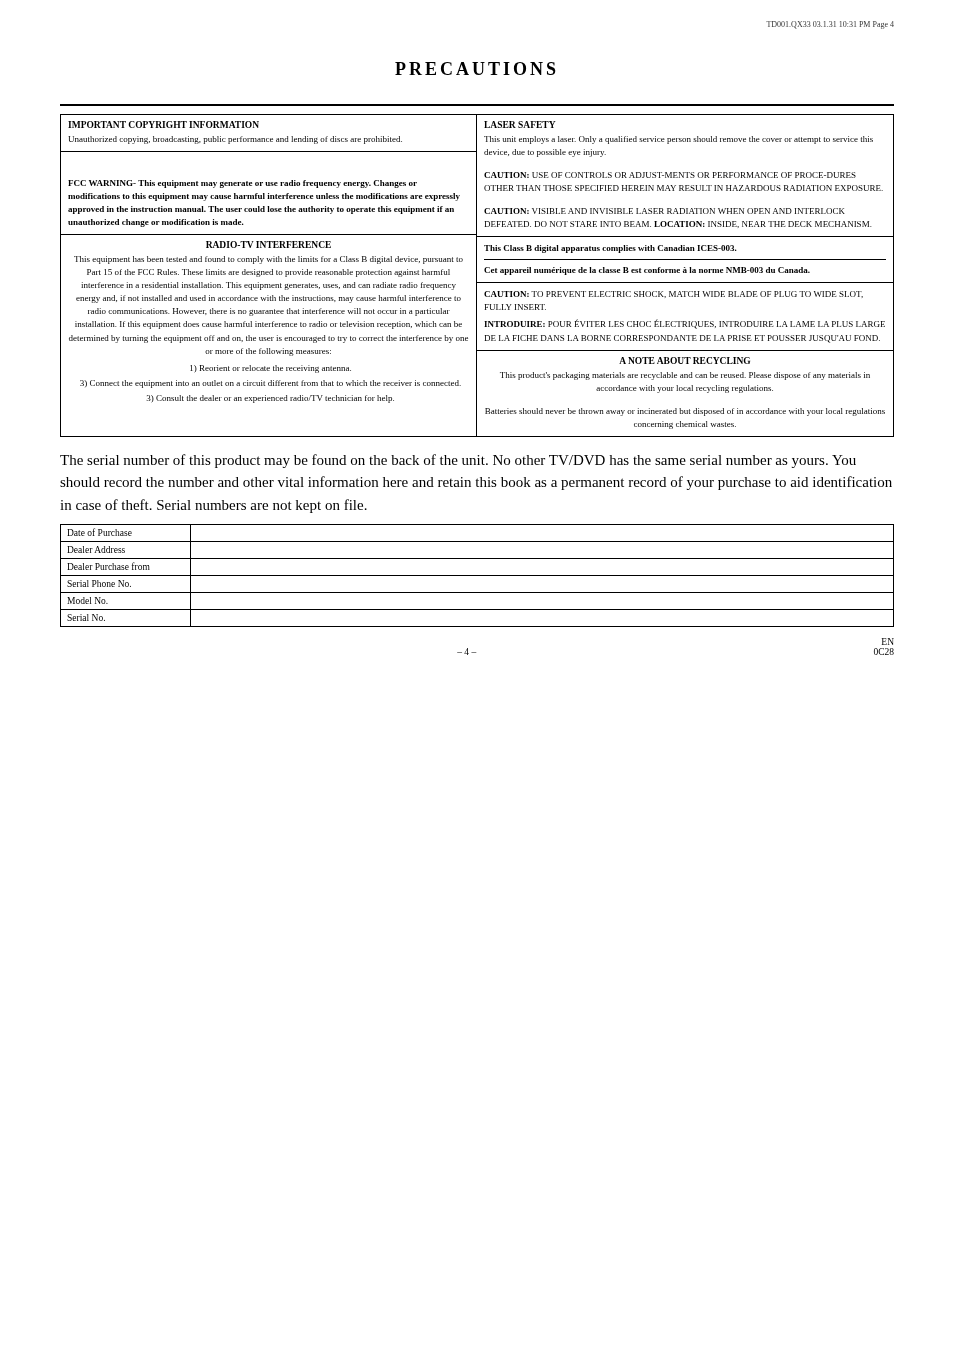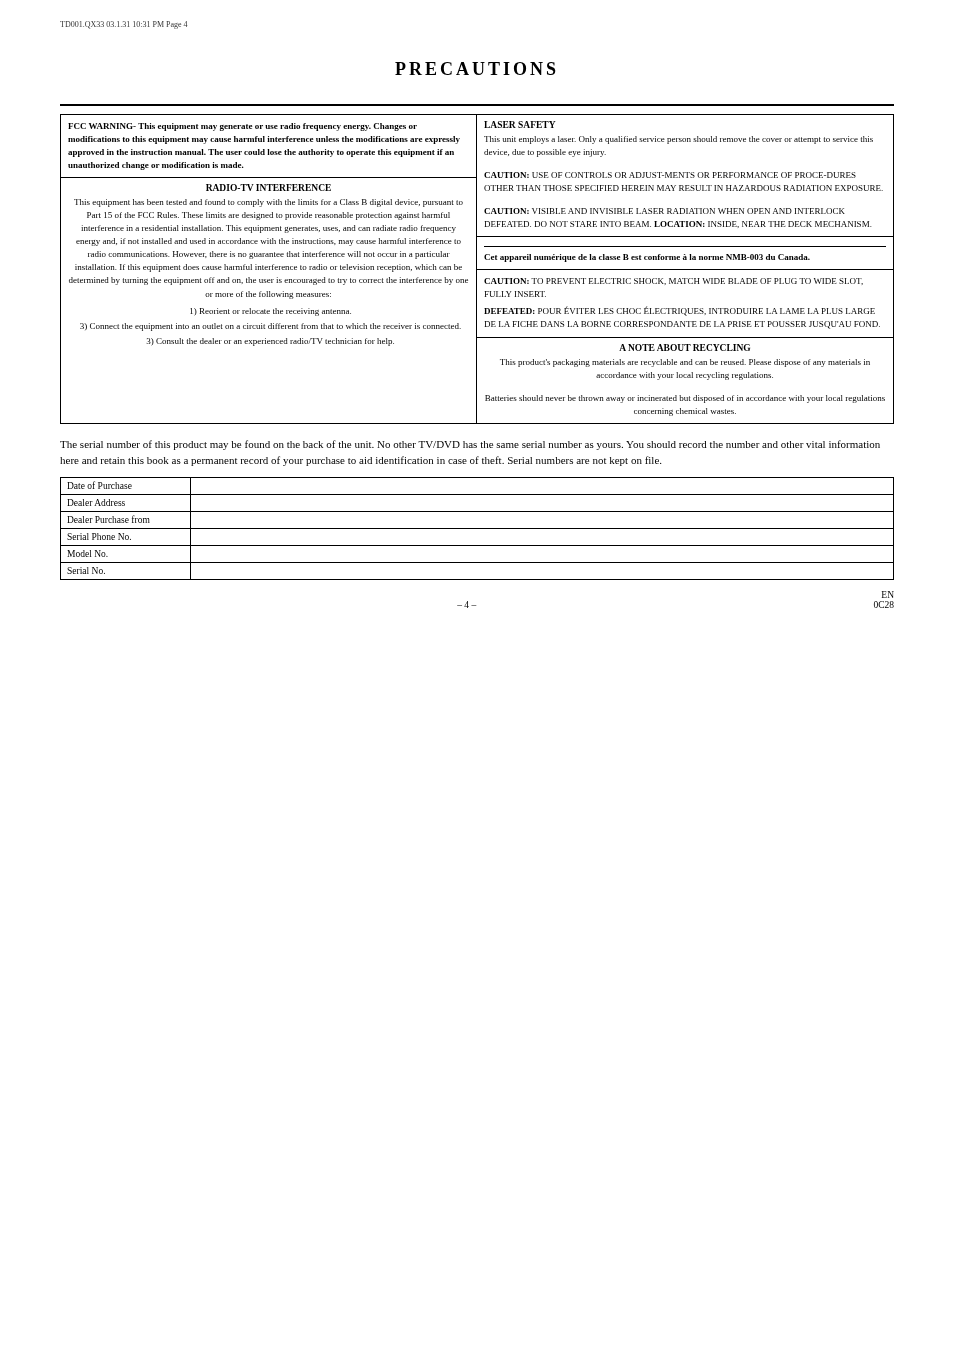--- a/index.html
+++ b/index.html
@@ -16,21 +16,21 @@
       width: 954px;
       min-height: 1349px;
       padding: 20px 60px;
     }
 
     .page-header {
       font-size: 8px;
       color: #333;
       margin-bottom: 30px;
       display: flex;
-      justify-content: flex-start;
+      justify-content: flex-end;
     }
 
     .page-title {
       text-align: center;
       font-size: 18px;
       font-weight: bold;
       letter-spacing: 3px;
       margin-bottom: 24px;
     }
 
@@ -94,21 +94,21 @@
     }
 
     .sub-divider {
       border: none;
       border-top: 1px solid #000;
       margin: 4px 0;
     }
 
     
     .summary-text {
-      font-size: 11px;
+      font-size: 15px;
       line-height: 1.5;
       margin: 12px 0 8px 0;
     }
 
     
     .record-table {
       width: 100%;
       border-collapse: collapse;
       font-size: 9.5px;
       padding-left: 35px;
@@ -151,22 +151,26 @@
   <span>TD001.QX33  03.1.31 10:31 PM  Page 4</span>
 </div>
 
 <div class="page-title">PRECAUTIONS</div>
 <hr class="main-divider">
 
 <div class="main-content">
 
   <div class="col-left-main">
 
-
-    <div class="box-section" style="border-bottom:1px solid #000;">
+    <div class="box-section">
+      <div class="box-title">IMPORTANT COPYRIGHT INFORMATION</div>
+      <div class="box-text">Unauthorized copying, broadcasting, public performance and lending of discs are prohibited.</div>
+    </div>
+
+    <div class="box-section" style="border-bottom:1px solid #000;margin-top:20px;">
       <div class="box-text bold">FCC WARNING- This equipment may generate or use radio frequency energy. Changes or modifications to this equipment may cause harmful interference unless the modifications are expressly approved in the instruction manual. The user could lose the authority to operate this equipment if an unauthorized change or modification is made.</div>
     </div>
 
     <div class="box-section" style="border-bottom:none; flex:1; padding-bottom: 10px;">
       <div class="box-title">RADIO-TV INTERFERENCE</div>
       <div class="box-text">
         <span>This equipment has been tested and found to comply with the limits for a Class B digital device, pursuant to Part 15 of the FCC Rules. These limits are designed to provide reasonable protection against harmful interference in a residential installation. This equipment generates, uses, and can radiate radio frequency energy and, if not installed and used in accordance with the instructions, may cause harmful interference to radio communications. However, there is no guarantee that interference will not occur in a particular installation. If this equipment does cause harmful interference to radio or television reception, which can be determined by turning the equipment off and on, the user is encouraged to try to correct the interference by one or more of the following measures:</span>
         <br>
         <ol style="margin-top:4px;">
           <li>1) Reorient or relocate the receiving antenna.</li>
@@ -191,31 +195,32 @@
       <br>
       <div class="box-text">
         <span class="bold">CAUTION:</span>
         <span>VISIBLE AND INVISIBLE LASER RADIATION WHEN OPEN AND INTERLOCK DEFEATED. DO NOT STARE INTO BEAM.</span>
         <span class="bold">LOCATION:</span>
         <span>INSIDE, NEAR THE DECK MECHANISM.</span>
       </div>
     </div>
 
     <div class="box-section">
+      <div class="box-text bold">This Class B digital apparatus complies with Canadian ICES-003.</div>
       <hr class="sub-divider">
       <div class="box-text bold">Cet appareil numérique de la classe B est conforme à la norme NMB-003 du Canada.</div>
     </div>
 
     <div class="box-section">
       <div class="box-text">
         <span class="bold">CAUTION:</span>
         <span>TO PREVENT ELECTRIC SHOCK, MATCH WIDE BLADE OF PLUG TO WIDE SLOT, FULLY INSERT.</span>
       </div>
       <div class="box-text" style="margin-top:4px;">
-        <span class="bold">DEFEATED:</span>
+        <span class="bold">INTRODUIRE:</span>
         <span>POUR ÉVITER LES CHOC ÉLECTRIQUES, INTRODUIRE LA LAME LA PLUS LARGE DE LA FICHE DANS LA BORNE CORRESPONDANTE DE LA PRISE ET POUSSER JUSQU'AU FOND.</span>
       </div>
     </div>
 
     <div class="box-section" style="border-bottom:none; flex:1;">
       <div class="box-title">A NOTE ABOUT RECYCLING</div>
       <div class="box-text">This product's packaging materials are recyclable and can be reused. Please dispose of any materials in accordance with your local recycling regulations.</div>
       <br>
       <div class="box-text">Batteries should never be thrown away or incinerated but disposed of in accordance with your local regulations concerning chemical wastes.</div>
     </div>

